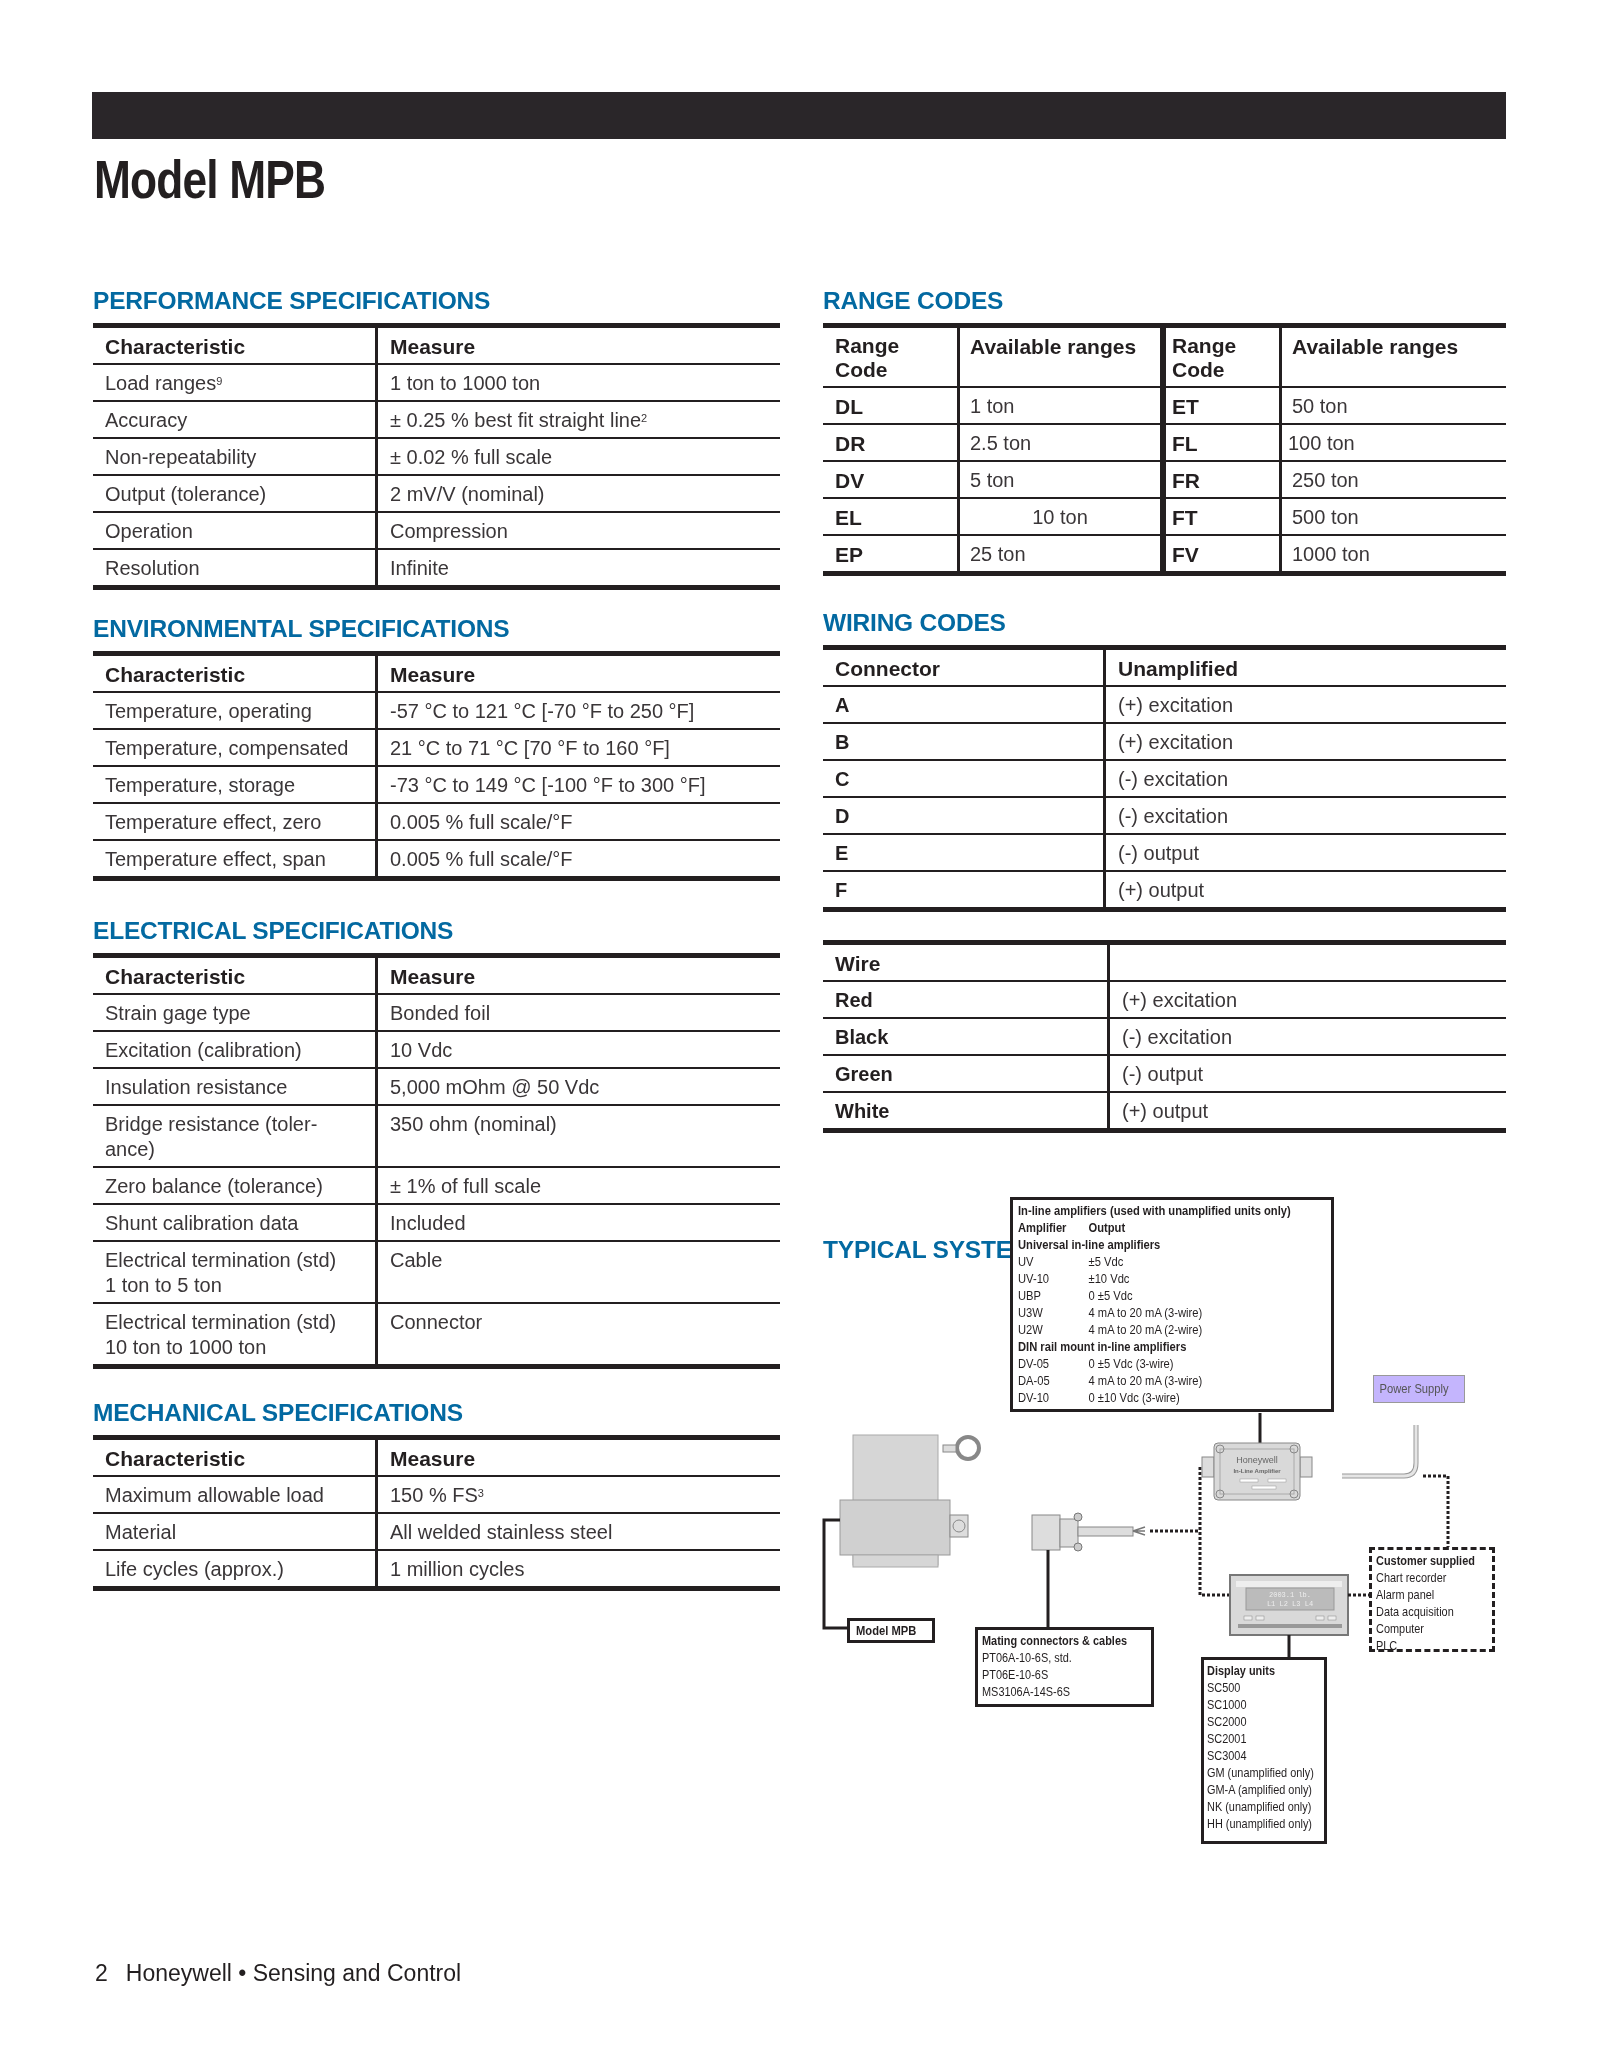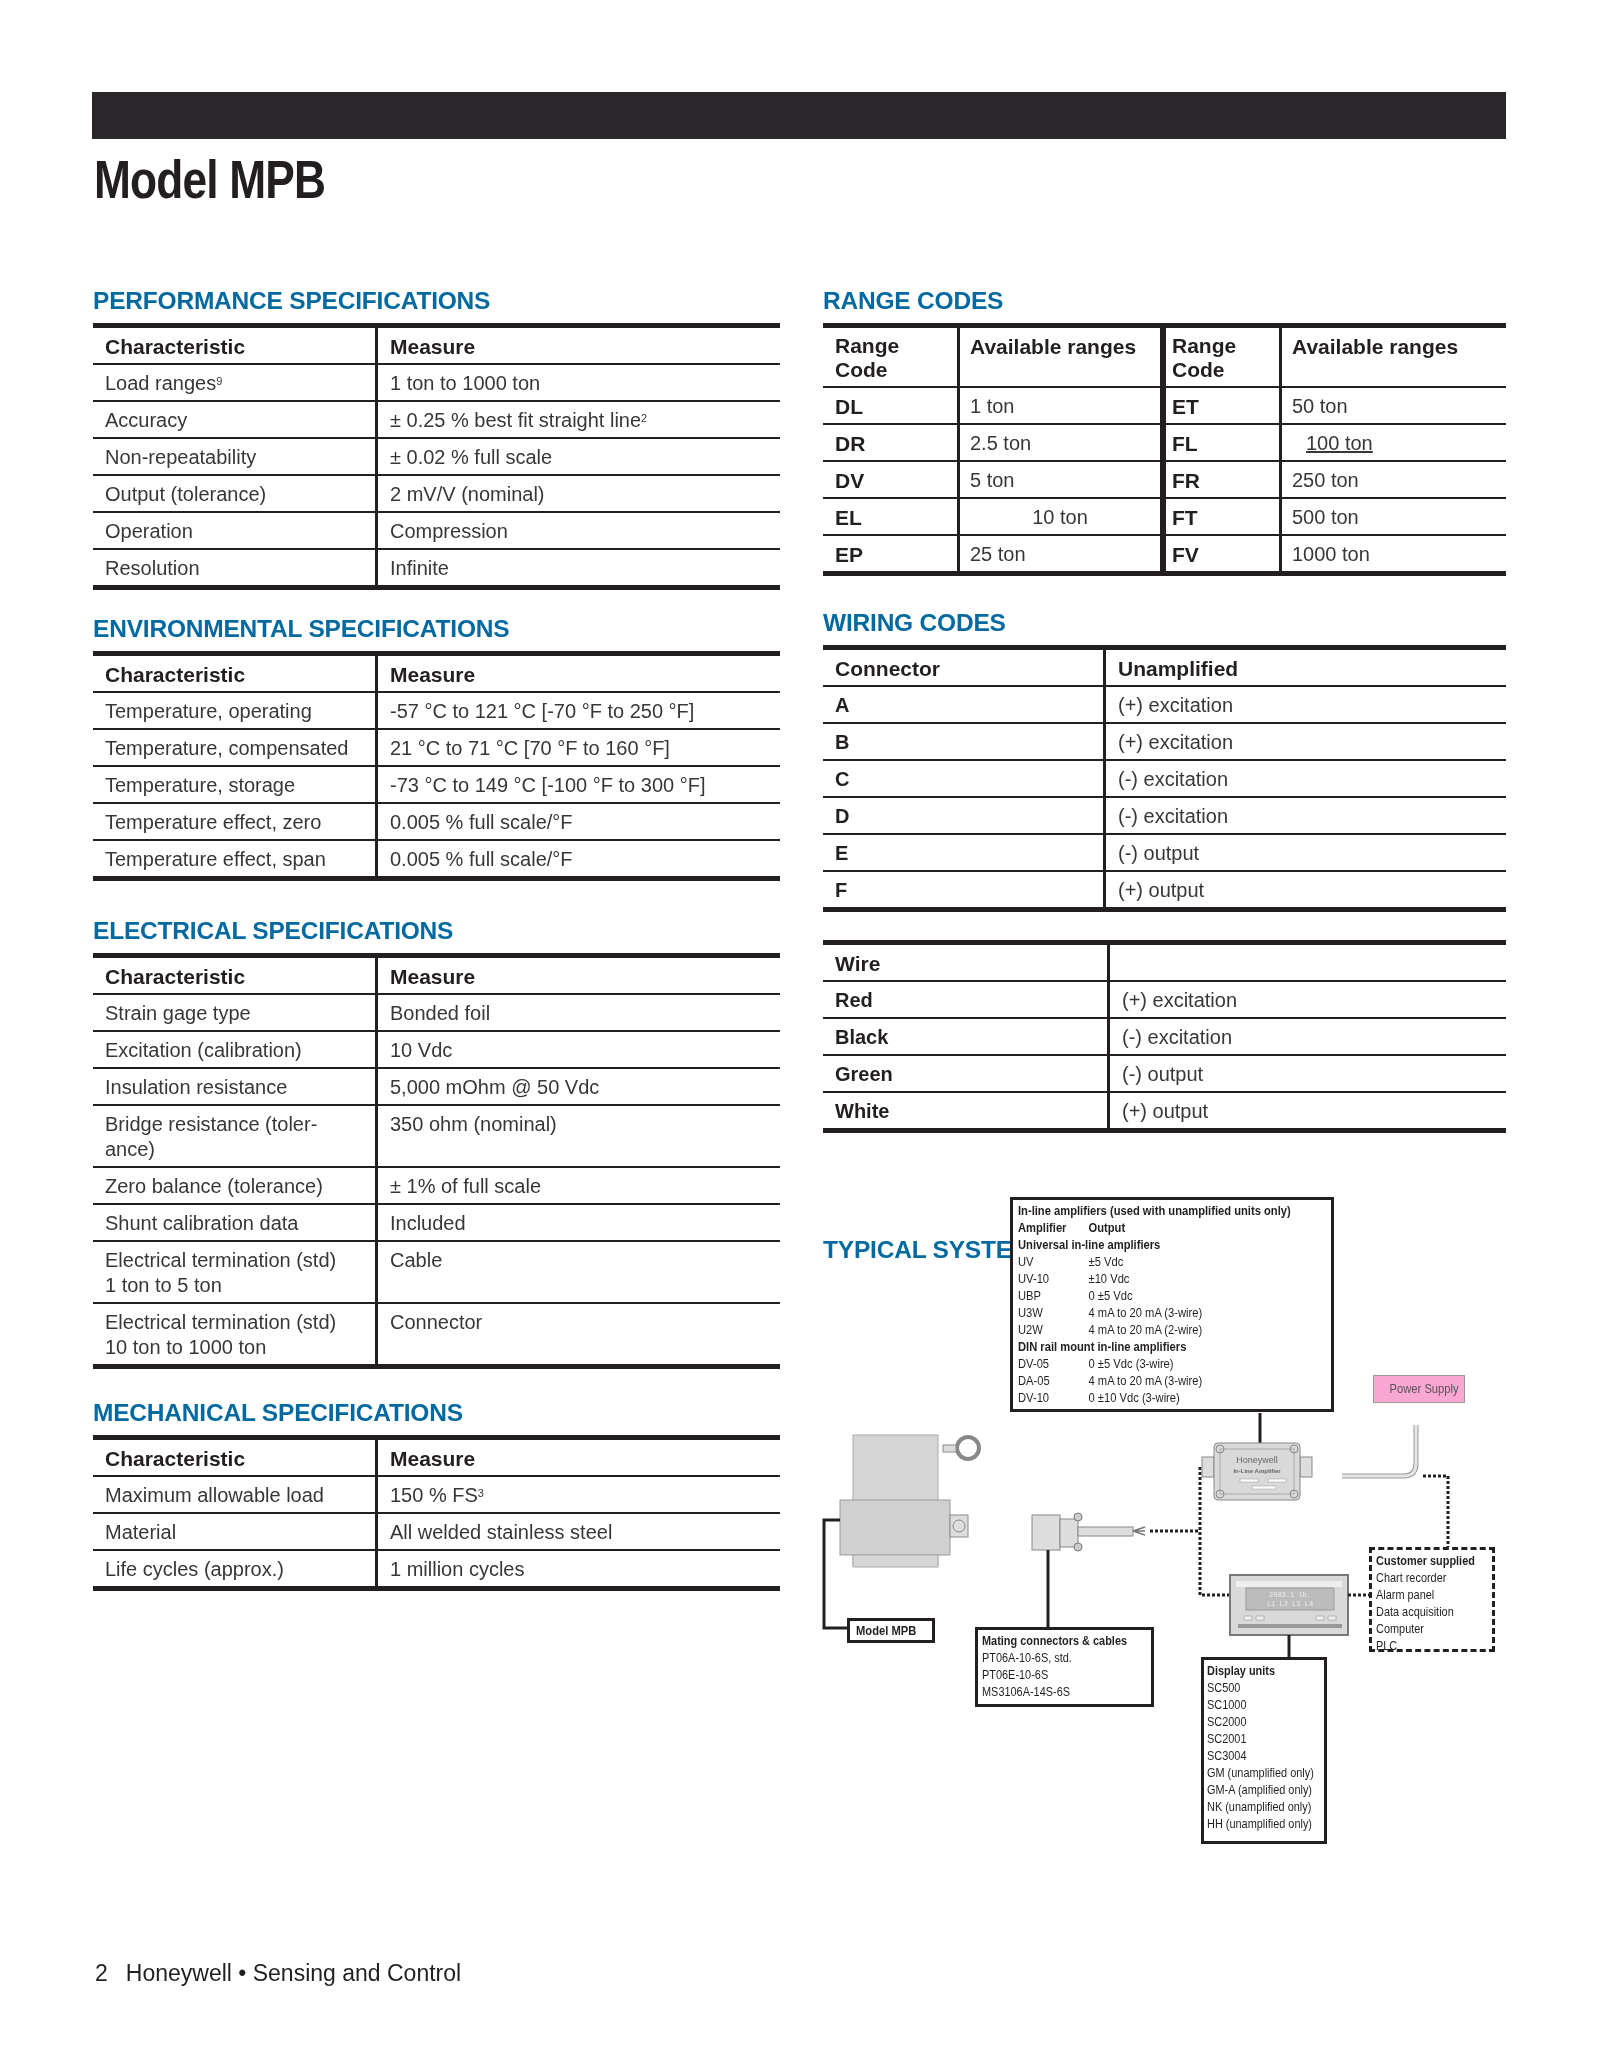--- a/index.html
+++ b/index.html
@@ -22,21 +22,21 @@
   .footer { position: absolute; left: 95px; top: 1960px; font-size: 23px; color: #231f20; }
   .footer .pagenum { margin-right: 18px; }
   
   .diagram { position: absolute; left: 820px; top: 1195px; width: 690px; height: 660px; }
   .diagram svg { position: absolute; left: 0; top: 0; }
   .dbox { position: absolute; border: 3px solid #231f20; background: #fff; font-size: 13px; line-height: 17px; padding: 3px 6px; color: #231f20; transform-origin: left top; }
   .dbox .bold { font-weight: bold; }
   .dbox .row { display: flex; }
   .dbox .row .c1 { width: 82px; }
   .dashed { border: 3px dashed #231f20; }
-  .ps-box { position: absolute; background: #f9a8d4; border: 1px solid #999; font-size: 13px; color: #555; text-align: right; line-height: 26px; }
+  .ps-box { position: absolute; background: #c4b5fd; border: 1px solid #999; font-size: 13px; color: #555; text-align: left; line-height: 26px; }
 </style>
 </head>
 <body>
 
 <div class="topbar"></div>
 <h1 class="page-title">Model MPB</h1>
 
 <div class="section" style="left:93px; top:286px; width:687px;">
   <h2>PERFORMANCE SPECIFICATIONS</h2>
   <table class="spec">
@@ -201,21 +201,21 @@
         <tr>
           <td class="col1 code">DL</td>
           <td class="thickdiv" style="padding-left:10px;">1 ton</td>
           <td class="col1 code" style="padding-left:6px;">ET</td>
           <td style="padding-left:10px;">50 ton</td>
         </tr>
         <tr>
           <td class="col1 code">DR</td>
           <td class="thickdiv" style="padding-left:10px;">2.5 ton</td>
           <td class="col1 code" style="padding-left:6px;">FL</td>
-          <td style="padding-left:24px;text-decoration:underline;">100 ton</td>
+          <td style="padding-left:6px;">100 ton</td>
         </tr>
         <tr>
           <td class="col1 code">DV</td>
           <td class="thickdiv" style="padding-left:10px;">5 ton</td>
           <td class="col1 code" style="padding-left:6px;">FR</td>
           <td style="padding-left:10px;">250 ton</td>
         </tr>
         <tr>
           <td class="col1 code">EL</td>
           <td class="thickdiv" style="padding-left:10px;text-align:center;">10 ton</td>

